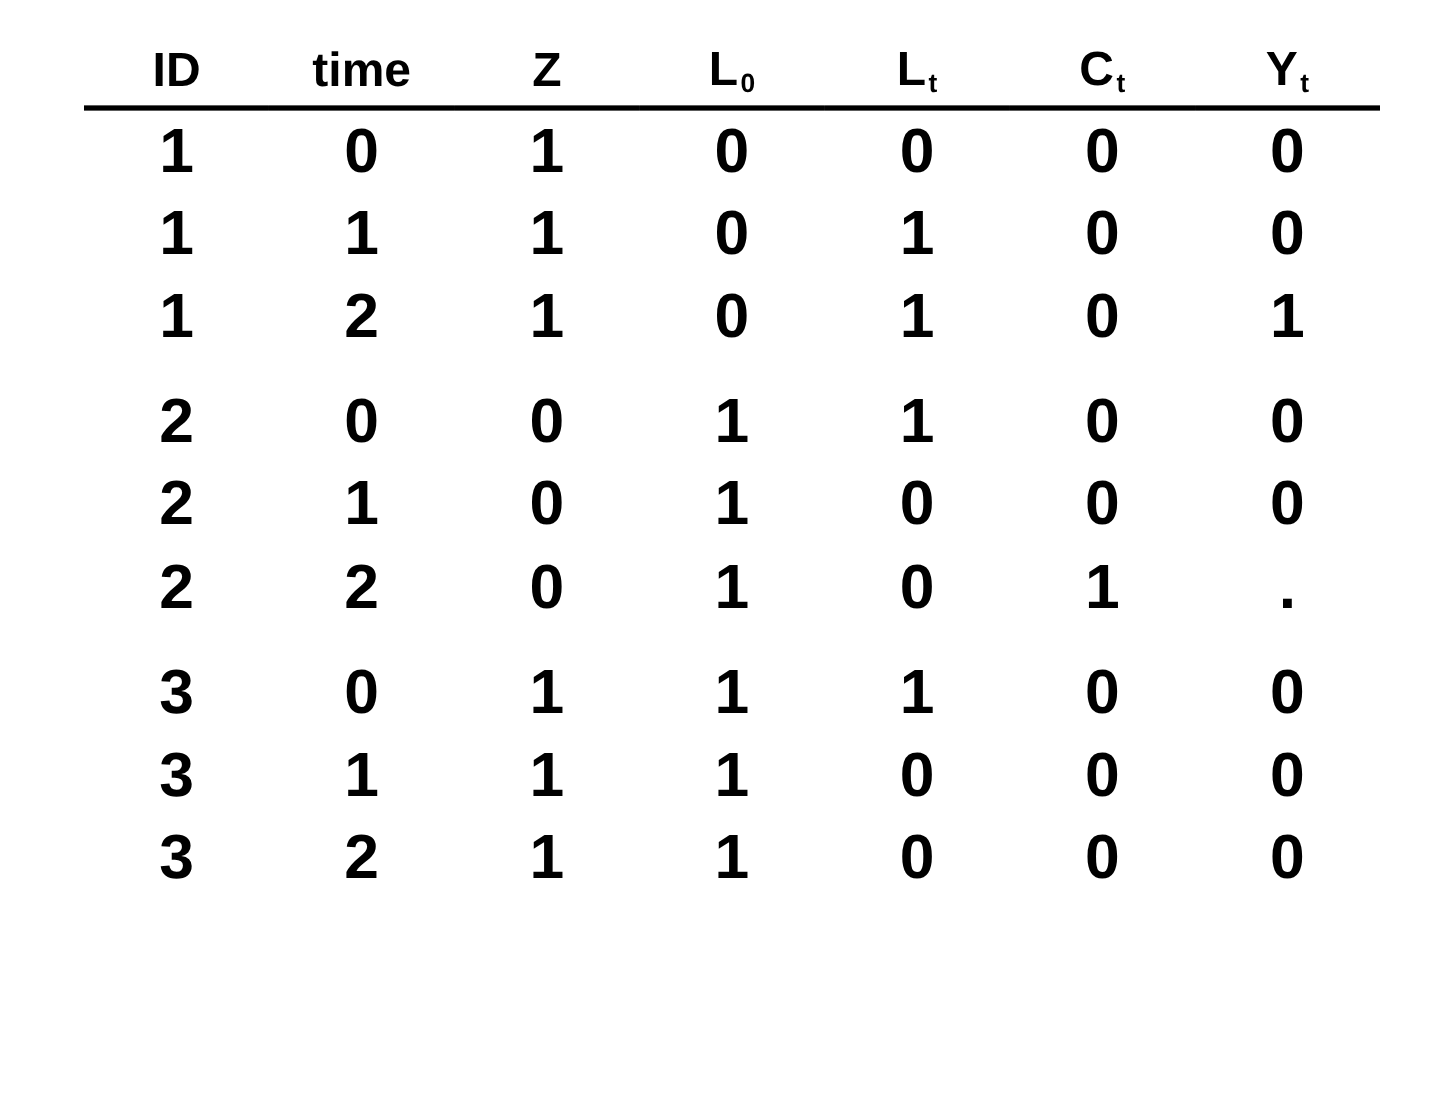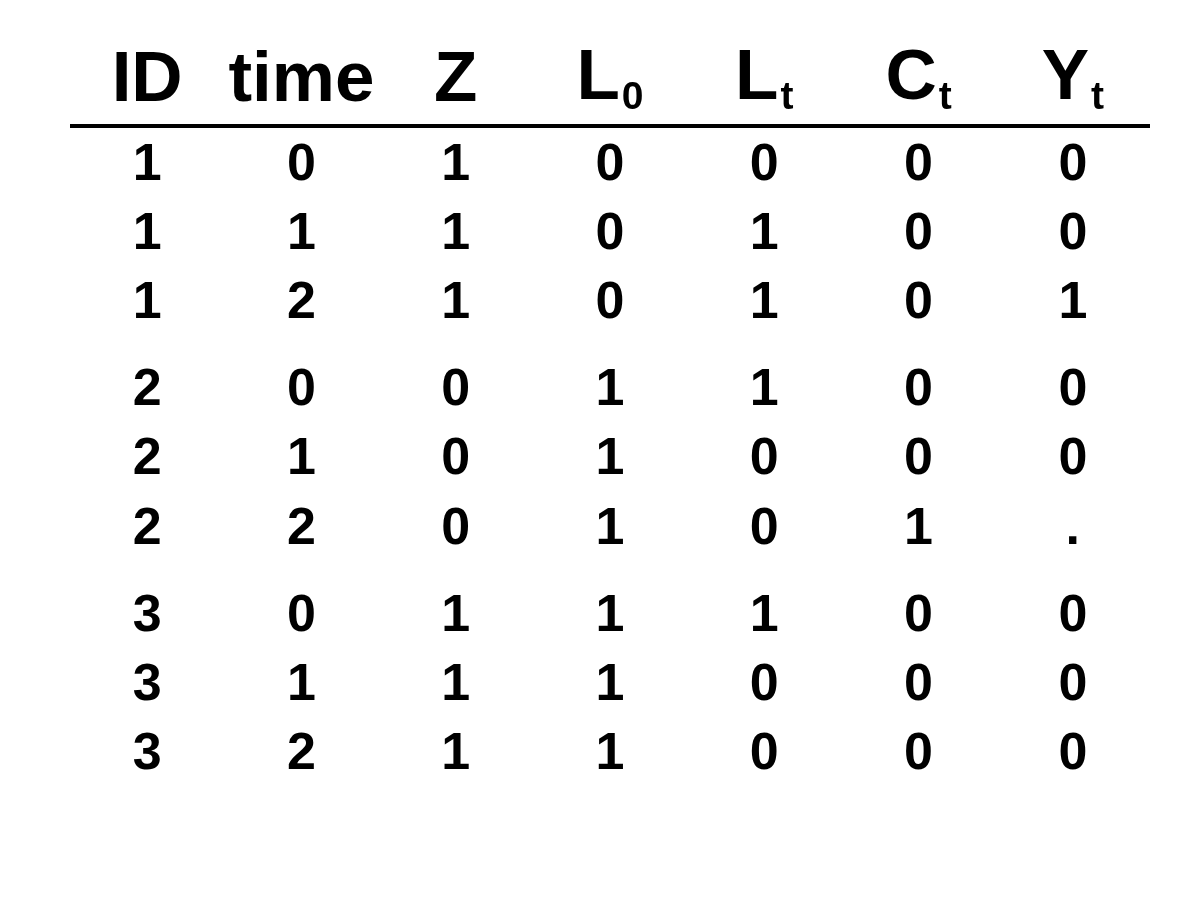--- a/index.html
+++ b/index.html
@@ -25,21 +25,21 @@
   th, td {
     text-align: center;
     padding: 6px 4px;
     font-size: 52px;
     font-weight: 600;
     line-height: 1.1;
   }
   th {
     border-bottom: 4px solid #000;
     padding-bottom: 6px;
-    font-size: 71px;
+    font-size: 40px;
   }
   .sub {
     font-size: 0.55em;
     vertical-align: -0.25em;
     margin-left: 2px;
     font-weight: 600;
   }
   
   tr.group-start td {
     padding-top: 24px;

